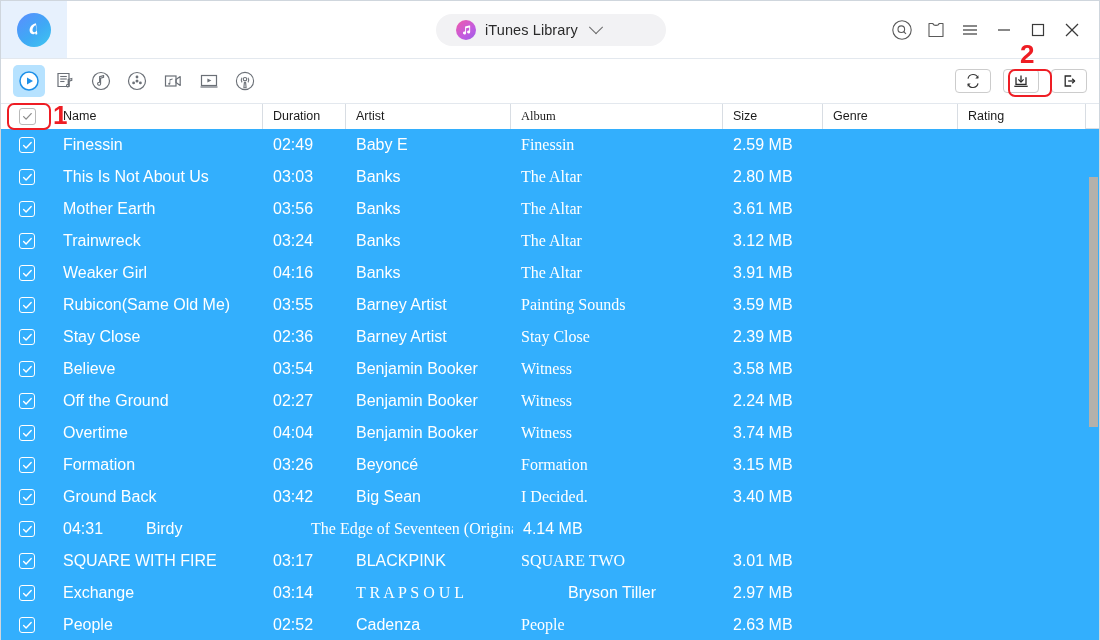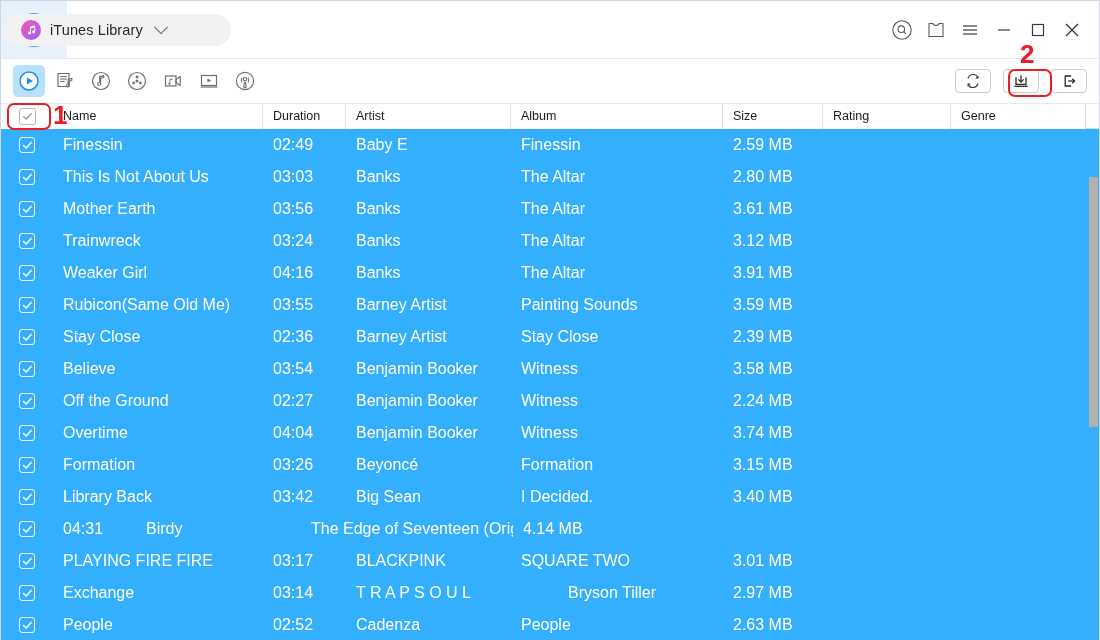--- a/index.html
+++ b/index.html
@@ -35,21 +35,21 @@
   .logo-circle {
     width: 34px; height: 34px; border-radius: 50%;
     background: linear-gradient(140deg, #5b8dff 0%, #3fa9f5 55%, #3ec6f0 100%);
     display: flex; align-items: center; justify-content: center;
     position: relative;
   }
   .logo-circle svg { display: block; }
 
   .lib-wrap {
     position: absolute; left: 0; right: 0; top: 0; height: 57px;
-    display: flex; align-items: center; justify-content: flex-start;
+    display: flex; align-items: center; justify-content: center;
     pointer-events: none;
   }
   .lib-pill {
     pointer-events: auto;
     height: 32px;
     min-width: 230px;
     padding: 0 20px;
     border-radius: 16px;
     background: #f2f2f4;
     display: flex; align-items: center; gap: 9px;
@@ -185,21 +185,21 @@
   .row-cb {
     width: 16px; height: 16px;
     border: 1.4px solid #ffffff; border-radius: 3px;
     display: flex; align-items: center; justify-content: center;
   }
 
   
   .c-name { width: 210px; }
   .c-dur  { width: 83px; }
   .c-art  { width: 165px; }
-  .c-alb  { width: 212px; }
+  .c-alb  { width: 212px; font-family: Liberation Serif, serif; }
   .c-size { width: 100px; }
   .c-gen  { width: 135px; }
   .c-rat  { width: 128px; }
 
   .scrollbar {
     position: absolute; right: 0; top: 128px;
     width: 12px; height: 512px;
     background: transparent;
     z-index: 20;
   }
@@ -373,22 +373,22 @@
         <svg width="11" height="11" viewBox="0 0 11 11">
           <path d="M1.6 5.6 L4.1 8.1 L9.2 2.6" fill="none" stroke="#8c8c8c" stroke-width="1.3" stroke-linecap="round" stroke-linejoin="round"></path>
         </svg>
       </span>
     </div>
     <div class="th c-name">Name</div>
     <div class="th c-dur">Duration</div>
     <div class="th c-art">Artist</div>
     <div class="th c-alb">Album</div>
     <div class="th c-size">Size</div>
+    <div class="th c-gen">Genre</div>
     <div class="th c-rat">Rating</div>
-    <div class="th c-gen">Genre</div>
   </div>
 
   <div class="tbody" id="tbody">
       <div class="row">
         <div class="cell cb">
           <span class="row-cb">
             <svg width="11" height="11" viewBox="0 0 11 11">
               <path d="M1.6 5.6 L4.1 8.1 L9.2 2.6" fill="none" stroke="#ffffff" stroke-width="1.4" stroke-linecap="round" stroke-linejoin="round"></path>
             </svg>
           </span>
@@ -562,21 +562,21 @@
         <div class="cell c-rat"></div>
       </div>
       <div class="row">
         <div class="cell cb">
           <span class="row-cb">
             <svg width="11" height="11" viewBox="0 0 11 11">
               <path d="M1.6 5.6 L4.1 8.1 L9.2 2.6" fill="none" stroke="#ffffff" stroke-width="1.4" stroke-linecap="round" stroke-linejoin="round"></path>
             </svg>
           </span>
         </div>
-        <div class="cell c-name">Library Back</div>
+        <div class="cell c-name">Ground Back</div>
         <div class="cell c-dur">03:42</div>
         <div class="cell c-art">Big Sean</div>
         <div class="cell c-alb">I Decided.</div>
         <div class="cell c-size">3.40 MB</div>
         <div class="cell c-gen"></div>
         <div class="cell c-rat"></div>
       </div>
       <div class="row">
         <div class="cell cb">
           <span class="row-cb">
@@ -593,21 +593,21 @@
         <div class="cell c-rat"></div>
       </div>
       <div class="row">
         <div class="cell cb">
           <span class="row-cb">
             <svg width="11" height="11" viewBox="0 0 11 11">
               <path d="M1.6 5.6 L4.1 8.1 L9.2 2.6" fill="none" stroke="#ffffff" stroke-width="1.4" stroke-linecap="round" stroke-linejoin="round"></path>
             </svg>
           </span>
         </div>
-        <div class="cell c-name">PLAYING FIRE FIRE</div>
+        <div class="cell c-name">SQUARE WITH FIRE</div>
         <div class="cell c-dur">03:17</div>
         <div class="cell c-art">BLACKPINK</div>
         <div class="cell c-alb">SQUARE TWO</div>
         <div class="cell c-size">3.01 MB</div>
         <div class="cell c-gen"></div>
         <div class="cell c-rat"></div>
       </div>
       <div class="row">
         <div class="cell cb">
           <span class="row-cb">

